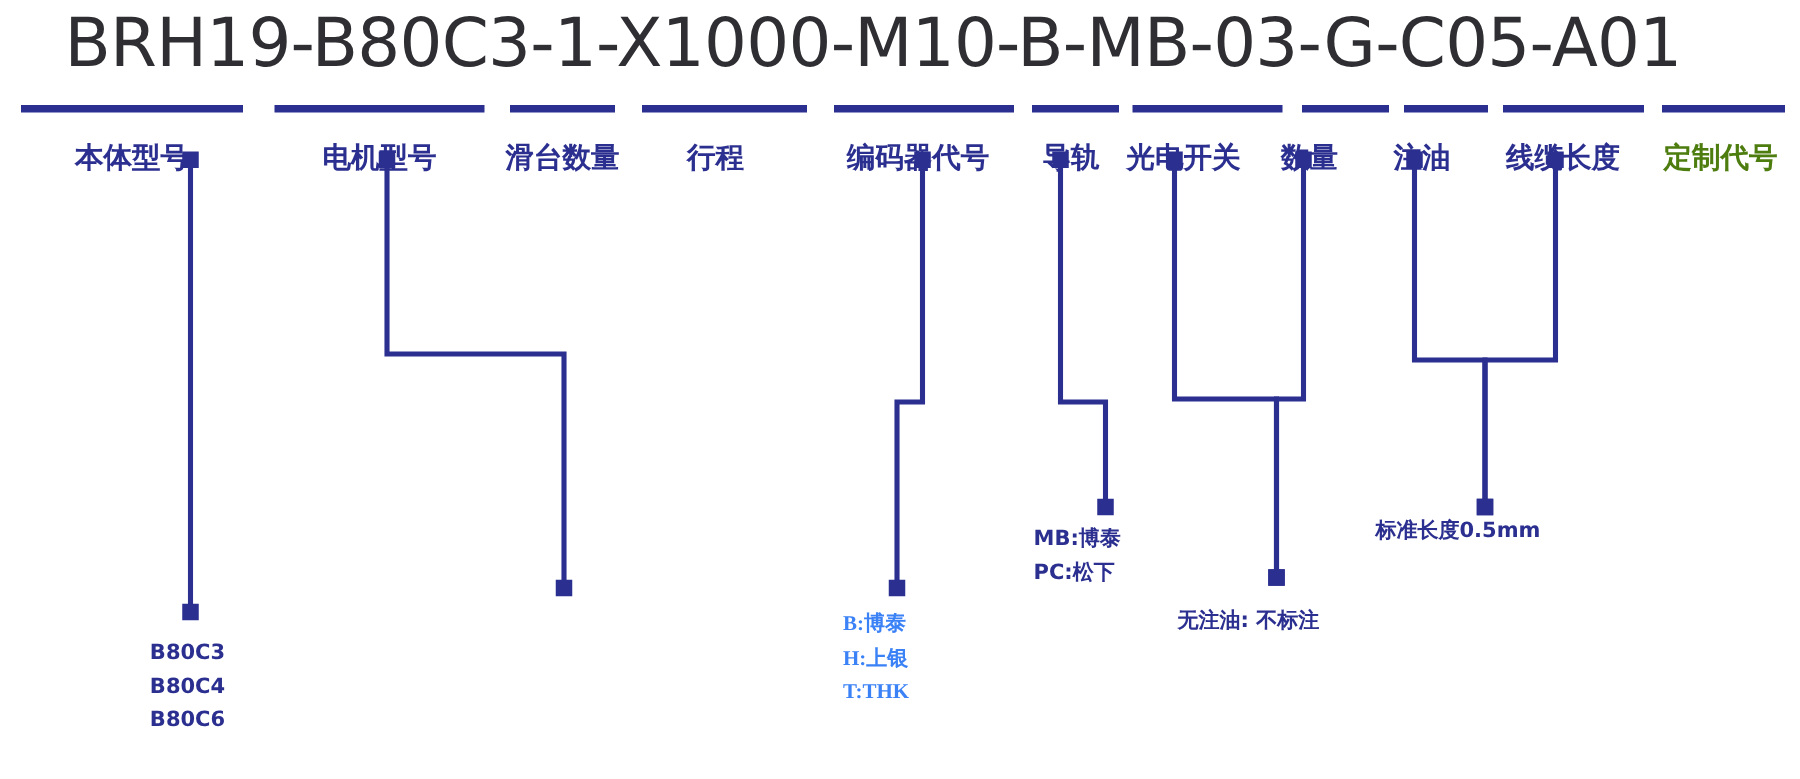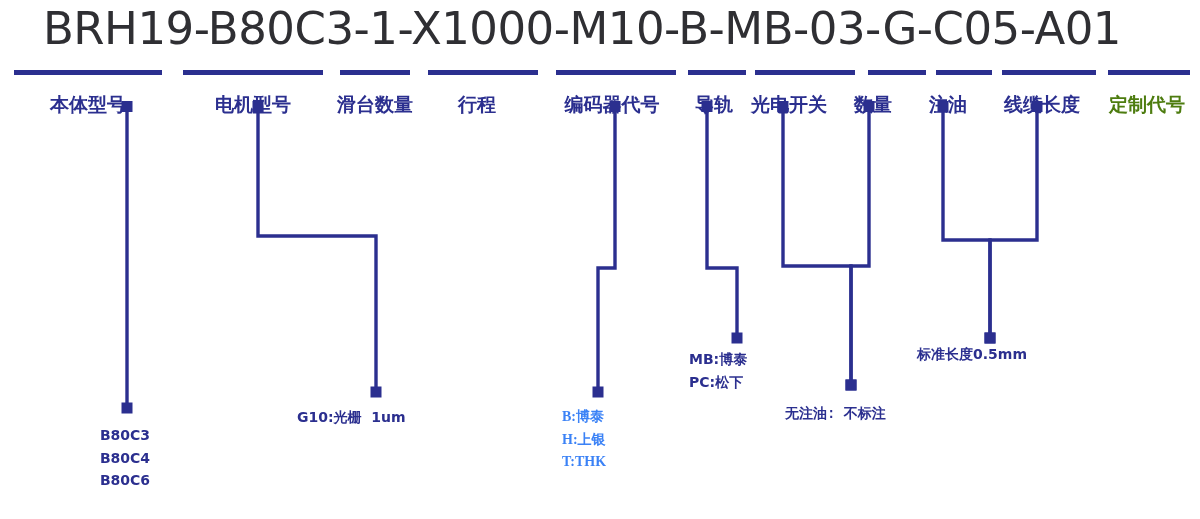--- a/index.html
+++ b/index.html
@@ -143,32 +143,31 @@
       </g>
     </svg>
 
   <div id="notes">
       <div class="note c" style="left: 125px; top: 424px; color: rgb(43, 47, 143);">
         <div>B80C3</div>
         <div>B80C4</div>
         <div>B80C6</div>
       </div>
       <div class="note l" style="left: 297px; top: 406px; color: rgb(43, 47, 143);">
-        <div>G10:光栅  1um</div>
       </div>
       <div class="note l" style="left: 562px; top: 406px; color: #3b82f6; font-family: Liberation Serif, serif;">
         <div>B:博泰</div>
         <div>H:上银</div>
         <div>T:THK</div>
       </div>
       <div class="note l" style="left: 689px; top: 348px; color: rgb(43, 47, 143);">
         <div>MB:博泰</div>
         <div>PC:松下</div>
       </div>
-      <div class="note l" style="left: 785px; top: 403px; color: rgb(43, 47, 143); font-family: Liberation Mono, monospace;">
+      <div class="note l" style="left: 785px; top: 403px; color: rgb(43, 47, 143);">
         <div>无注油: 不标注</div>
       </div>
       <div class="note l" style="left: 917px; top: 343px; color: rgb(43, 47, 143);">
         <div>标准长度0.5mm</div>
       </div>
     </div>
 
 </div>
 
 </body></html>

